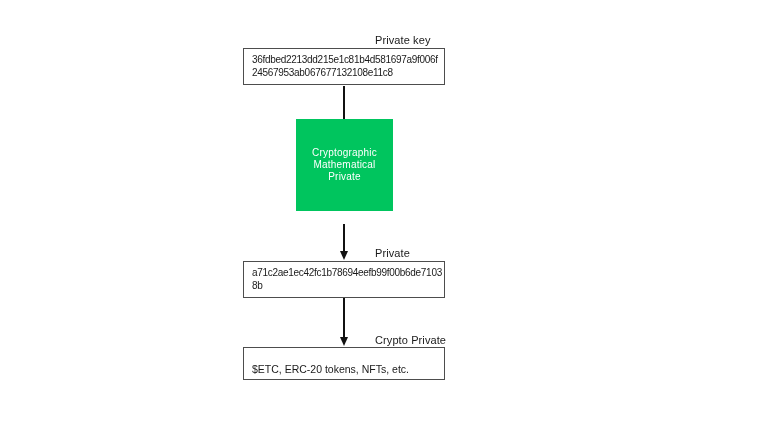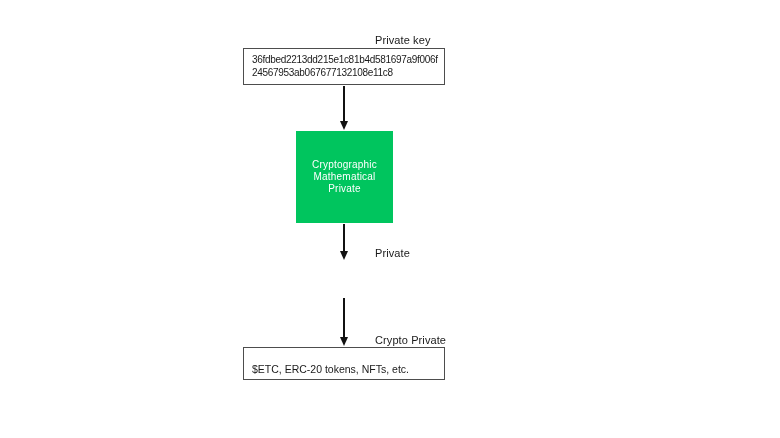--- a/index.html
+++ b/index.html
@@ -47,21 +47,21 @@
     font-size: 10.5px;
     letter-spacing: 0;
     word-break: normal;
     display: flex; align-items: flex-end;
     line-height: 12px;
     white-space: nowrap;
   }
 
   .fn-box {
     position: absolute;
-    left: 296px; top: 131px;
+    left: 296px; top: 119px;
     width: 97px; height: 92px;
     background: var(--function-box-fill, #00c55e);
     color: var(--function-box-text, #ffffff);
     display: flex; flex-direction: column;
     align-items: center; justify-content: center;
     text-align: center;
     font-size: 10px;
     line-height: 12px;
     letter-spacing: 0.2px;
   }
@@ -102,20 +102,23 @@
   <div class="fn-box">
     <div>Cryptographic</div>
     <div>Mathematical</div>
     <div>Private</div>
   </div>
 
   <div class="arrow" id="arrow-2"></div>
 
   <div class="flow-label" id="addr-label">Private</div>
 
+  <div class="value-box" id="addr-box">
+    <span>a71c2ae1ec42fc1b78694eefb99f00b6de71038b</span>
+  </div>
 
   <div class="arrow" id="arrow-3"></div>
 
   <div class="flow-label" id="ca-label">Crypto Private</div>
 
   <div class="value-box" id="ca-box">
     <span>$ETC, ERC-20 tokens, NFTs, etc.</span>
   </div>
 
 </div>

